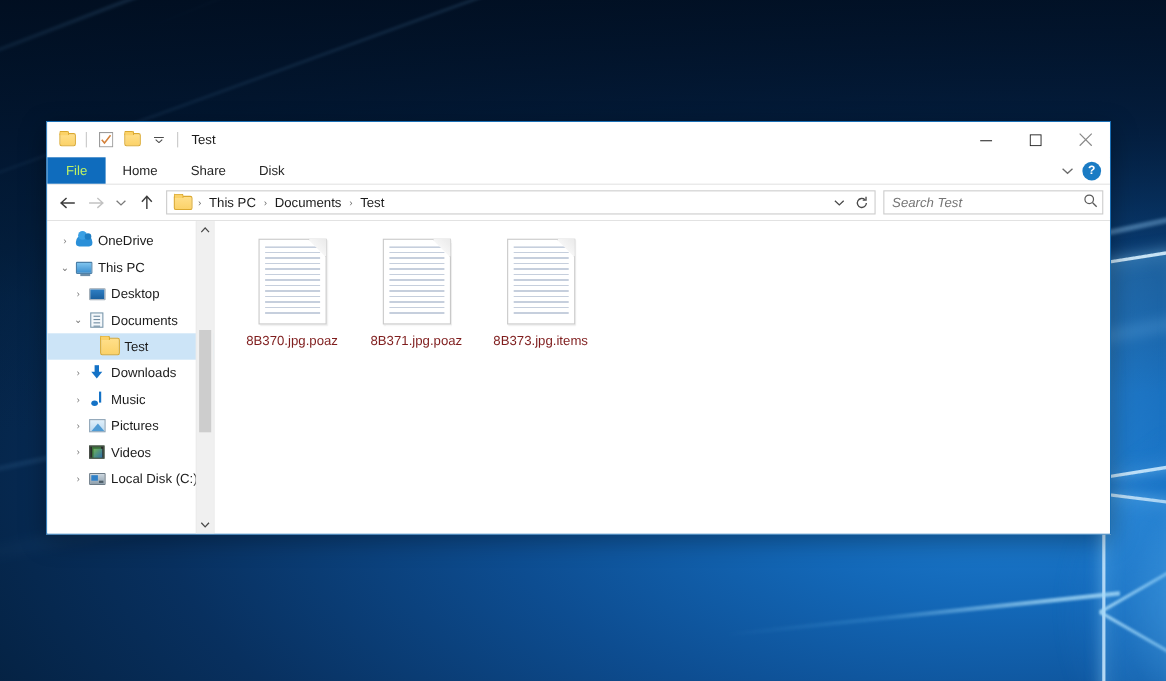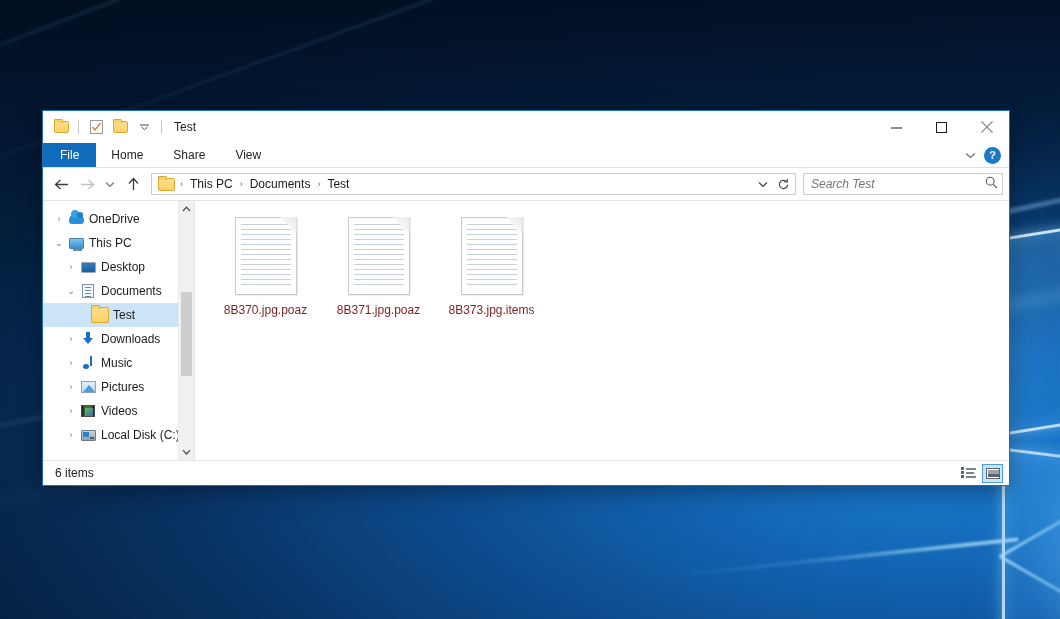--- a/index.html
+++ b/index.html
@@ -143,21 +143,21 @@
   }
   .tab {
     padding: 0 15px;
     display: flex; align-items: center;
     font-size: 12px;
     color: #262626;
     cursor: default;
   }
   .tab.file {
     background: #0f6cbd;
-    color: #ffffff;
+    color: #bef264;
     padding: 0 17px;
   }
   .ribbon-spacer { flex: 1 1 auto; }
   .ribbon-right { display: flex; align-items: center; gap: 4px; padding-right: 8px; }
   .help-btn {
     width: 17px; height: 17px;
     border-radius: 50%;
     background: #1a7bc4;
     color: #fff;
     font-size: 11px;
@@ -600,21 +600,21 @@
               <path d="M0.5 0.5 L11.5 11.5 M11.5 0.5 L0.5 11.5" stroke="#8a8a8a" stroke-width="1.1"></path>
             </svg>
         </div>
       </div>
     </div>
 
     <div class="ribbon">
       <div class="tab file">File</div>
       <div class="tab">Home</div>
       <div class="tab">Share</div>
-      <div class="tab">View</div>
+      <div class="tab">Disk</div>
       <div class="ribbon-spacer"></div>
       <div class="ribbon-right">
         <div class="ribbon-chevron">
           <svg width="11" height="7" viewBox="0 0 11 7">
               <path d="M1 1.5 L5.5 5.5 L10 1.5" fill="none" stroke="#6b6b6b" stroke-width="1.2"></path>
             </svg>
         </div>
         <div class="help-btn">?</div>
       </div>
     </div>
@@ -800,34 +800,15 @@
             <div class="fold2"></div>
           </div>
           <div class="file-name">8B373.jpg.items</div>
         </div>
 
 
 
       </div>
     </div>
 
-    <div class="statusbar">
-      <div class="status-text">6 items</div>
-      <div class="status-spacer"></div>
-      <div class="view-btns">
-        <div class="view-btn">
-          <span class="ic-details">
-            <i></i>
-              <i></i>
-              <i></i>
-              <b></b>
-              <b></b>
-              <b></b>
-          </span>
-        </div>
-        <div class="view-btn active">
-          <span class="ic-largeicons"></span>
-        </div>
-      </div>
-    </div>
 
   </div>
 </div>
 
 </body></html>

